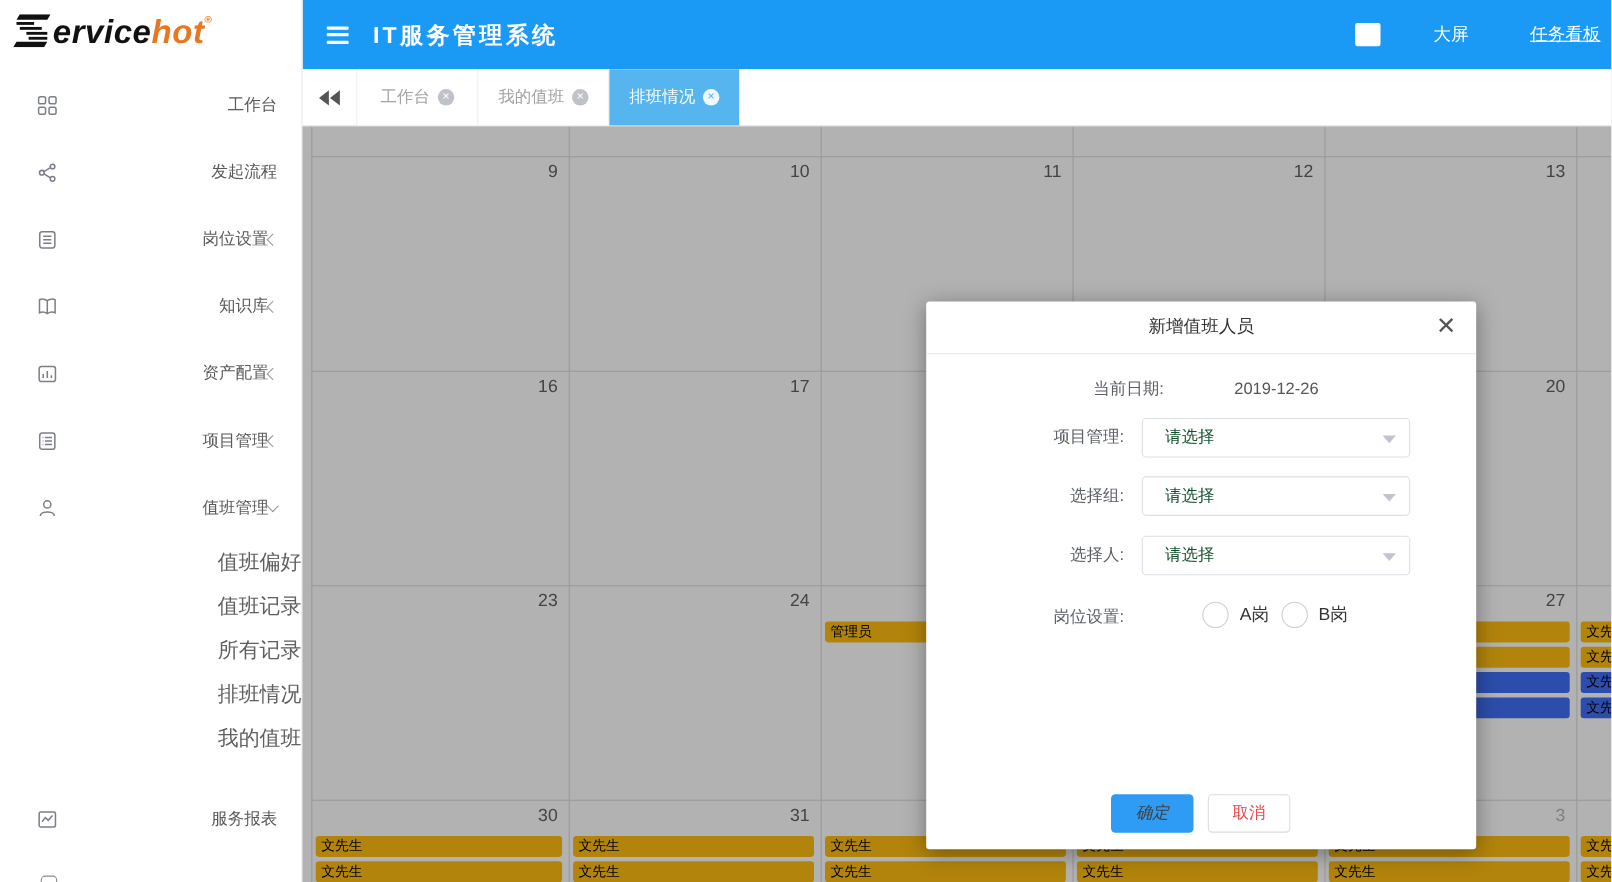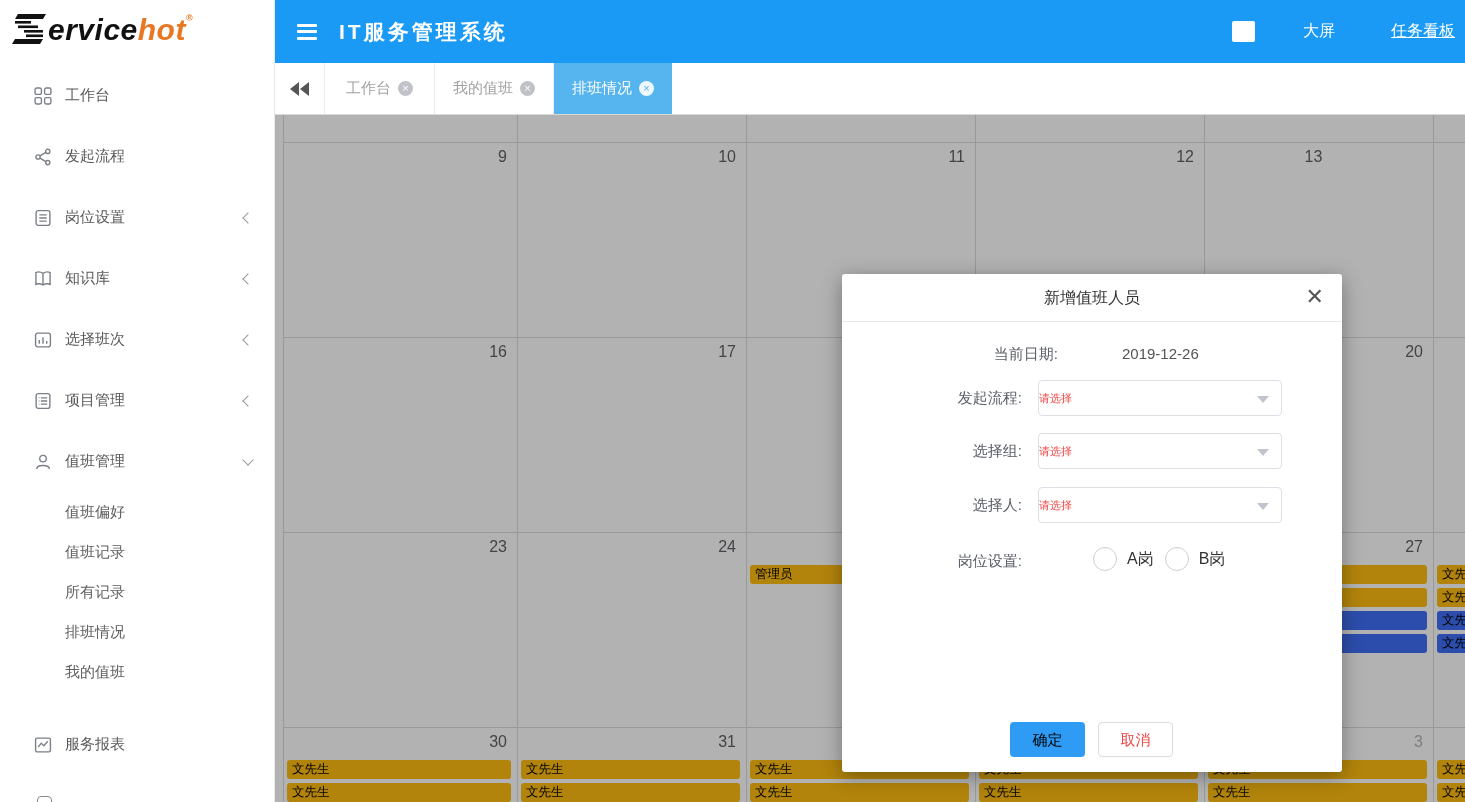--- a/index.html
+++ b/index.html
@@ -2,37 +2,37 @@
 <html><head>
 <meta charset="utf-8">
 <style>
   * { margin:0; padding:0; box-sizing:border-box; }
   html,body { width:1465px; height:802px; overflow:hidden; background:#fff;
     font-family:"Liberation Sans","DejaVu Sans",sans-serif; }
   .app { position:relative; width:1465px; height:802px; overflow:hidden; background:#fff; }
 
   
   .sidebar { position:absolute; left:0; top:0; width:275px; height:802px; background:#fff;
-    border-right:1px solid #e8e8e8; z-index:30; overflow:hidden; }
+    border-right:1px solid #e8e8e8; z-index:30; overflow:hidden;text-align:right; }
   .logo { height:63px; display:flex; align-items:center; padding-left:12px; }
   .logo-text { font-size:30px; font-weight:bold; font-style:italic; color:#111; letter-spacing:.5px; }
   .logo-hot { color:#e87722; }
   .logo-reg { font-size:9px; color:#e87722; vertical-align:top; font-style:normal; }
   .s-glyph { display:inline-block; margin-right:2px; vertical-align:-4px; }
   .nav { padding-top:2px; }
   .side-item { height:61px; display:flex; align-items:center; padding:0 22px 0 34px;
     color:#595959; font-size:15px; cursor:pointer; }
   .side-item .lbl { flex:1; margin-left:13px; }
   .icon17 { width:18px; height:18px; display:inline-flex; }
   .chev { width:8px; height:8px; border-left:1.6px solid #9a9a9a; border-bottom:1.6px solid #9a9a9a;
     display:inline-block; }
   .chev.left { transform:rotate(45deg); }
   .chev.down { transform:rotate(-45deg); margin-top:-4px; }
   .side-sub { }
-  .side-sub .sub-item { height:40px; line-height:40px; padding-left:65px; font-size:15px;
+  .side-sub .sub-item { height:40px; line-height:40px; padding-left:65px; font-size:19px;
     color:#606060; cursor:pointer; }
   .mt20 { margin-top:22px; }
   .partial-ic { position:absolute; left:37px; bottom:-9px; width:15px; height:15px;
     border:1.5px solid #8a8a8a; border-radius:4px; }
 
   
   .header { position:absolute; left:275px; top:0; right:0; height:63px; background:#1a9af5;
     display:flex; align-items:center; z-index:20; }
   .burger { width:20px; margin-left:22px; cursor:pointer; }
   .burger i { display:block; height:3px; background:#fff; border-radius:1px; margin:3.5px 0; }
@@ -75,30 +75,30 @@
   .m-head { height:48px; line-height:48px; text-align:center; font-size:16px; color:#333;
     border-bottom:1px solid #e8e8e8; }
   .m-close { position:absolute; right:18px; top:10px; font-size:22px; color:#555; cursor:pointer; }
   .m-row { position:absolute; left:0; width:100%; height:36px; }
   .m-label { position:absolute; top:0; height:36px; line-height:36px; font-size:15px; color:#5a5e66;
     text-align:right; }
   .lab-std { right:320px; left:0; }
   .m-value { position:absolute; left:280px; top:0; height:36px; line-height:36px; font-size:15px; color:#555; }
   .m-select { position:absolute; left:196px; top:0; width:244px; height:36px; border:1px solid #dcdfe6;
     border-radius:4px; background:#fff; cursor:pointer; }
-  .m-select .ph { position:absolute; left:0; top:0; line-height:34px; font-size:11px; color:#ef4444; }
+  .m-select .ph { position:absolute; left:20px; top:0; line-height:34px; font-size:15px; color:#14532d; }
   .m-select .caret { position:absolute; right:12px; top:15px; width:0; height:0;
     border-left:6px solid transparent; border-right:6px solid transparent; border-top:7px solid #c0c4cc; }
   .m-radios { position:absolute; left:251px; top:270px; display:flex; align-items:center; height:30px; }
   .radio-circle { width:24px; height:24px; border:1px solid #cfcfcf; border-radius:50%; background:#fff;
     cursor:pointer; }
   .radio-lab { font-size:16px; color:#333; margin:0 11px 0 10px; cursor:pointer; }
   .btn { position:absolute; top:448px; width:75px; height:35px; border-radius:4px; font-size:15px;
     text-align:center; line-height:35px; cursor:pointer; }
-  .btn-ok { left:168px; background:#2e9cf4; color:#000000; }
+  .btn-ok { left:168px; background:#2e9cf4; color:#404040;font-style:italic; }
   .btn-cancel { left:256px; background:#fff; color:#ef4444; border:1px solid #dcdcdc; line-height:33px; }
 </style>
 </head>
 <body>
 
 <div class="app">
 
   <div class="sidebar">
     <div class="logo">
       <span class="logo-text"><span class="s-glyph"><svg width="34" height="30" viewBox="0 0 34 30">
@@ -154,21 +154,21 @@
           <span class="lbl">知识库</span>
           <span class="chev left"></span>
         </div>
         <div class="side-item">
           <span class="icon17">
             <svg width="18" height="18" viewBox="0 0 17 17" fill="none" stroke="#7b7f87" stroke-width="1.3">
               <rect x="1.5" y="2" width="14" height="13" rx="2"></rect>
               <path d="M5 12V8.5 M8.5 12V6 M12 12V9.5"></path>
             </svg>
           </span>
-          <span class="lbl">选择班次</span>
+          <span class="lbl">资产配置</span>
           <span class="chev left"></span>
         </div>
         <div class="side-item">
           <span class="icon17">
             <svg width="18" height="18" viewBox="0 0 17 17" fill="none" stroke="#7b7f87" stroke-width="1.3">
               <rect x="2" y="1.5" width="13" height="14" rx="2"></rect>
               <path d="M6.5 5.5H12.5 M6.5 8.5H12.5 M6.5 11.5H12.5 M4.5 5.5h.6 M4.5 8.5h.6 M4.5 11.5h.6"></path>
             </svg>
           </span>
           <span class="lbl">项目管理</span>
@@ -248,21 +248,21 @@
         <div class="vline" style="left: 929px;"></div>
         <div class="vline" style="left: 1158px;"></div>
         <div class="hline" style="top: 27px;"></div>
         <div class="hline" style="top: 222px;"></div>
         <div class="hline" style="top: 417px;"></div>
         <div class="hline" style="top: 612px;"></div>
         <div class="daynum" style="left: 8px; width: 224px; top: 33px;">9</div>
         <div class="daynum" style="left: 242px; width: 219px; top: 33px;">10</div>
         <div class="daynum" style="left: 471px; width: 219px; top: 33px;">11</div>
         <div class="daynum" style="left: 700px; width: 219px; top: 33px;">12</div>
-        <div class="daynum" style="left: 929px; width: 219px; top: 33px; text-align: center;">13</div>
+        <div class="daynum" style="left: 929px; width: 219px; top: 33px;">13</div>
         <div class="daynum" style="left: 1158px; width: 219px; top: 33px;">14</div>
         <div class="daynum" style="left: 8px; width: 224px; top: 228px;">16</div>
         <div class="daynum" style="left: 242px; width: 219px; top: 228px;">17</div>
         <div class="daynum" style="left: 471px; width: 219px; top: 228px;">18</div>
         <div class="daynum" style="left: 700px; width: 219px; top: 228px;">19</div>
         <div class="daynum" style="left: 929px; width: 219px; top: 228px;">20</div>
         <div class="daynum" style="left: 1158px; width: 219px; top: 228px;">21</div>
         <div class="daynum" style="left: 8px; width: 224px; top: 423px;">23</div>
         <div class="daynum" style="left: 242px; width: 219px; top: 423px;">24</div>
         <div class="daynum" style="left: 471px; width: 219px; top: 423px;">25</div>
@@ -304,21 +304,21 @@
   <div class="modal">
     <div class="m-head">新增值班人员</div>
     <div class="m-close">✕</div>
 
     <div class="m-row" style="top:62px">
       <span class="m-label" style="right:284px;left:0">当前日期:</span>
       <span class="m-value">2019-12-26</span>
     </div>
 
     <div class="m-row" style="top:106px">
-      <span class="m-label lab-std">发起流程:</span>
+      <span class="m-label lab-std">项目管理:</span>
       <div class="m-select">
         <span class="ph">请选择</span>
         <span class="caret"></span>
       </div>
     </div>
 
     <div class="m-row" style="top:159px">
       <span class="m-label lab-std">选择组:</span>
       <div class="m-select">
         <span class="ph">请选择</span>

